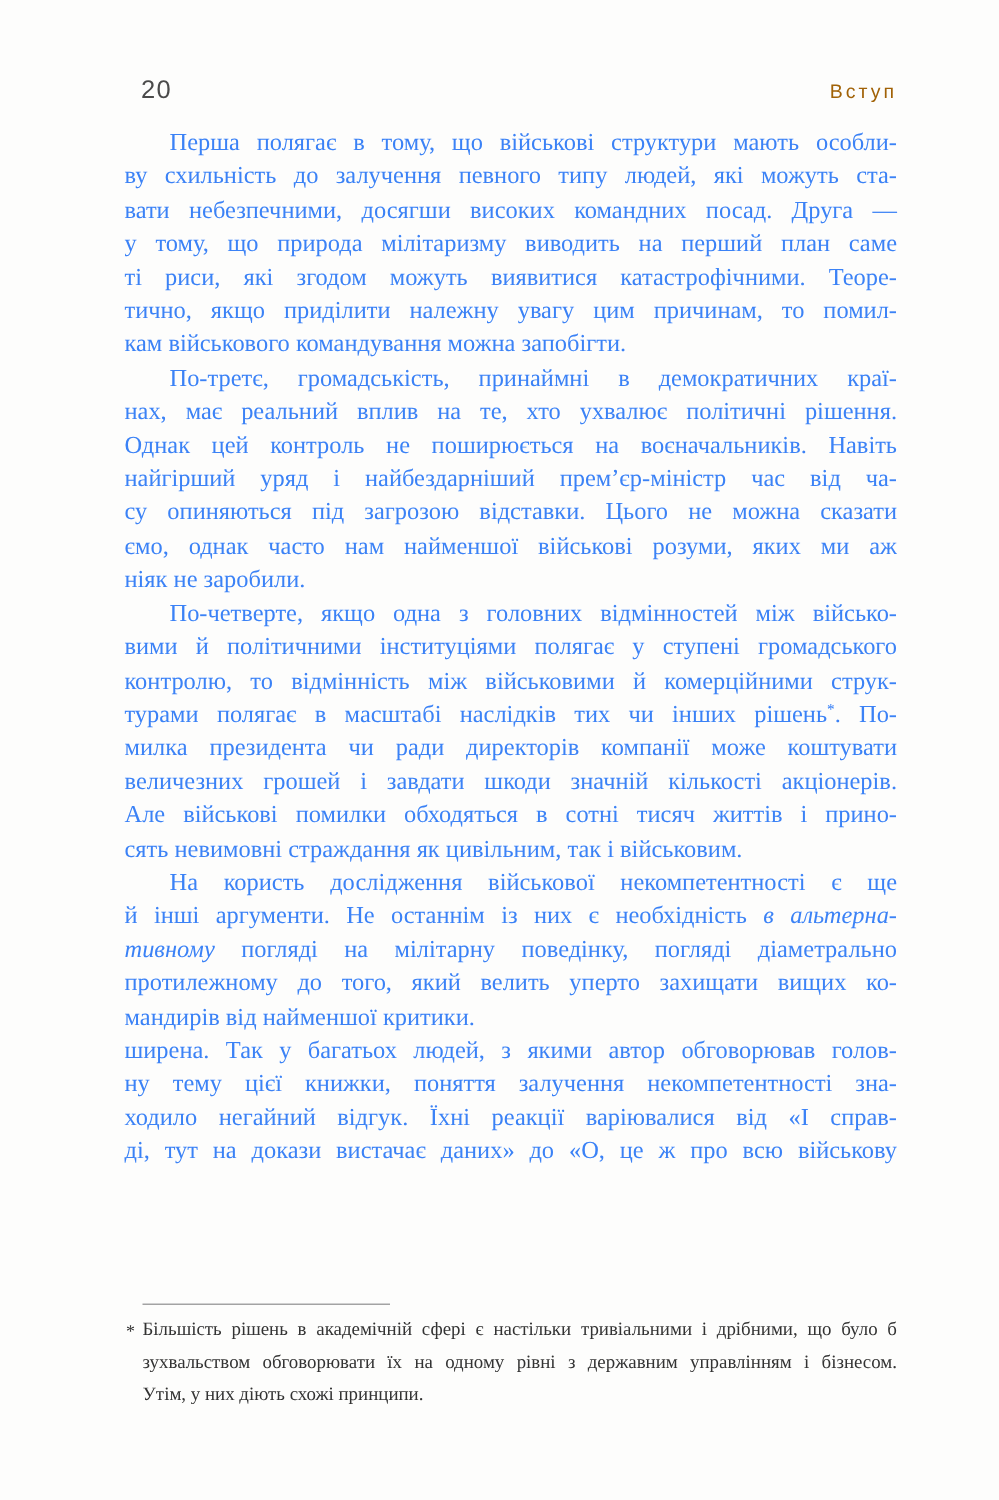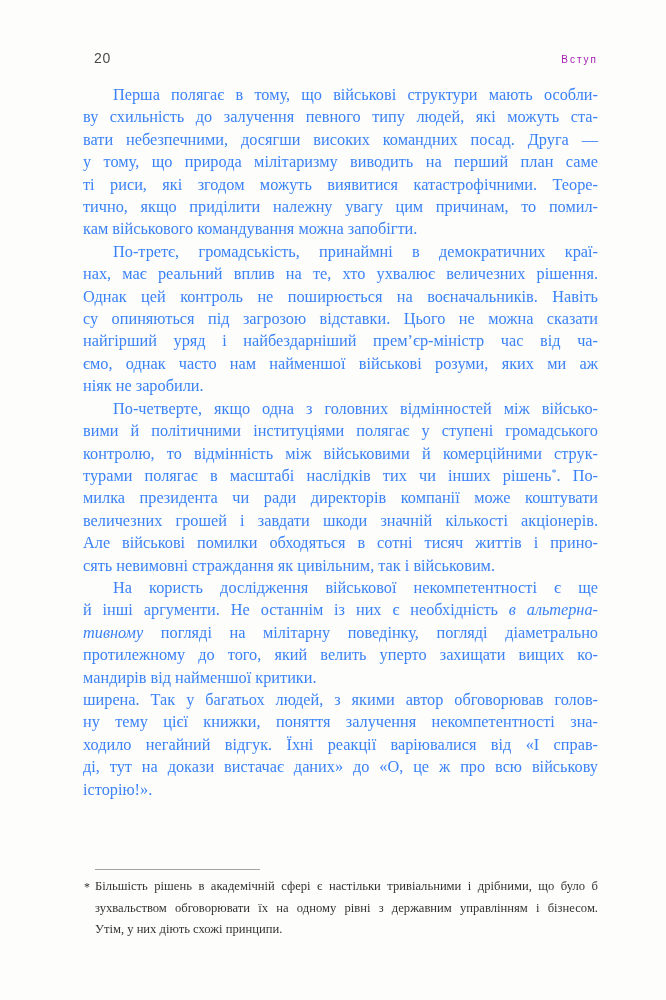--- a/index.html
+++ b/index.html
@@ -19,28 +19,28 @@
   .running-head {
     position: absolute;
     left: 83px; right: 68px; top: 50px;
     display: flex;
     justify-content: space-between;
     align-items: baseline;
     font-family: "Liberation Sans", sans-serif;
     color: #4a4a4a;
   }
   .folio {
-    font-size: 14px;
+    font-size: 17px;
     letter-spacing: 0.8px;
     padding-left: 11px;
   }
   .chapter {
-    font-size: 10px;
+    font-size: 13px;
     letter-spacing: 2px;
-    color: #a21caf;
+    color: #a16207;
   }
   
   .body-text {
     position: absolute;
     left: 83px; top: 84px;
     width: 515px;
     font-size: 16.3px;
     line-height: 22.4px;
     color: #3b82f6;
   }
@@ -99,24 +99,24 @@
         <div class="line first">Перша полягає в тому, що військові структури мають особли-</div>
         <div class="line">ву схильність до залучення певного типу людей, які можуть ста-</div>
         <div class="line">вати небезпечними, досягши високих командних посад. Друга —</div>
         <div class="line">у тому, що природа мілітаризму виводить на перший план саме</div>
         <div class="line">ті риси, які згодом можуть виявитися катастрофічними. Теоре-</div>
         <div class="line">тично, якщо приділити належну увагу цим причинам, то помил-</div>
         <div class="line last">кам військового командування можна запобігти.</div>
       </div>
       <div class="para">
         <div class="line first">По-третє, громадськість, принаймні в демократичних краї-</div>
-        <div class="line">нах, має реальний вплив на те, хто ухвалює величезних рішення.</div>
+        <div class="line">нах, має реальний вплив на те, хто ухвалює політичні рішення.</div>
         <div class="line">Однак цей контроль не поширюється на воєначальників. Навіть</div>
+        <div class="line">найгірший уряд і найбездарніший прем’єр-міністр час від ча-</div>
         <div class="line">су опиняються під загрозою відставки. Цього не можна сказати</div>
-        <div class="line">найгірший уряд і найбездарніший прем’єр-міністр час від ча-</div>
         <div class="line">ємо, однак часто нам найменшої військові розуми, яких ми аж</div>
         <div class="line last">ніяк не заробили.</div>
       </div>
       <div class="para">
         <div class="line first">По-четверте, якщо одна з головних відмінностей між військо-</div>
         <div class="line">вими й політичними інституціями полягає у ступені громадського</div>
         <div class="line">контролю, то відмінність між військовими й комерційними струк-</div>
         <div class="line">турами полягає в масштабі наслідків тих чи інших рішень<sup>*</sup>. По-</div>
         <div class="line">милка президента чи ради директорів компанії може коштувати</div>
         <div class="line">величезних грошей і завдати шкоди значній кількості акціонерів.</div>
@@ -128,21 +128,20 @@
         <div class="line">й інші аргументи. Не останнім із них є необхідність <i>в альтерна-</i></div>
         <div class="line"><i>тивному</i> погляді на мілітарну поведінку, погляді діаметрально</div>
         <div class="line">протилежному до того, який велить уперто захищати вищих ко-</div>
         <div class="line last">мандирів від найменшої критики.</div>
       </div>
       <div class="para">
         <div class="line">ширена. Так у багатьох людей, з якими автор обговорював голов-</div>
         <div class="line">ну тему цієї книжки, поняття залучення некомпетентності зна-</div>
         <div class="line">ходило негайний відгук. Їхні реакції варіювалися від «І справ-</div>
         <div class="line">ді, тут на докази вистачає даних» до «О, це ж про всю військову</div>
-        <div class="line last">історію!».</div>
       </div>
     </div>
 
   <div class="footnote-divider"></div>
 
   <div class="footnote">
     <span class="footnote-marker">*</span>
     <div class="footnote-text" id="footnote-text">
         <div class="para">
           <div class="line first">Більшість рішень в академічній сфері є настільки тривіальними і дрібними, що було б</div>

